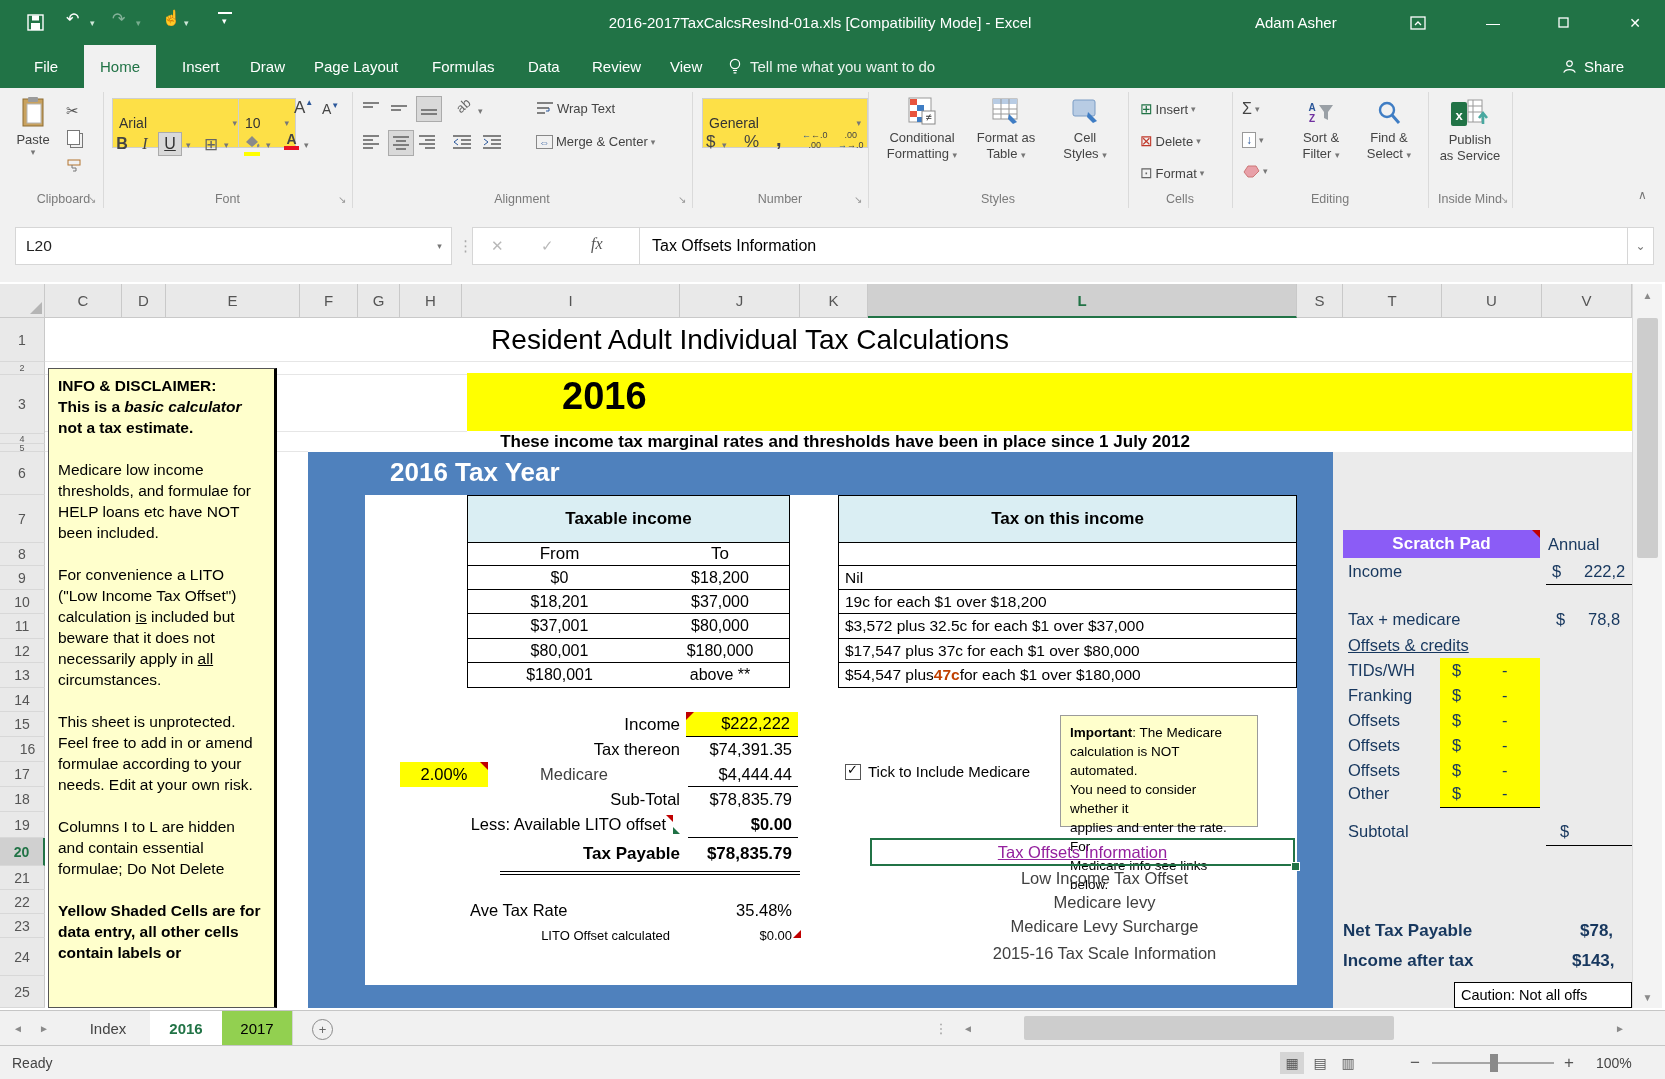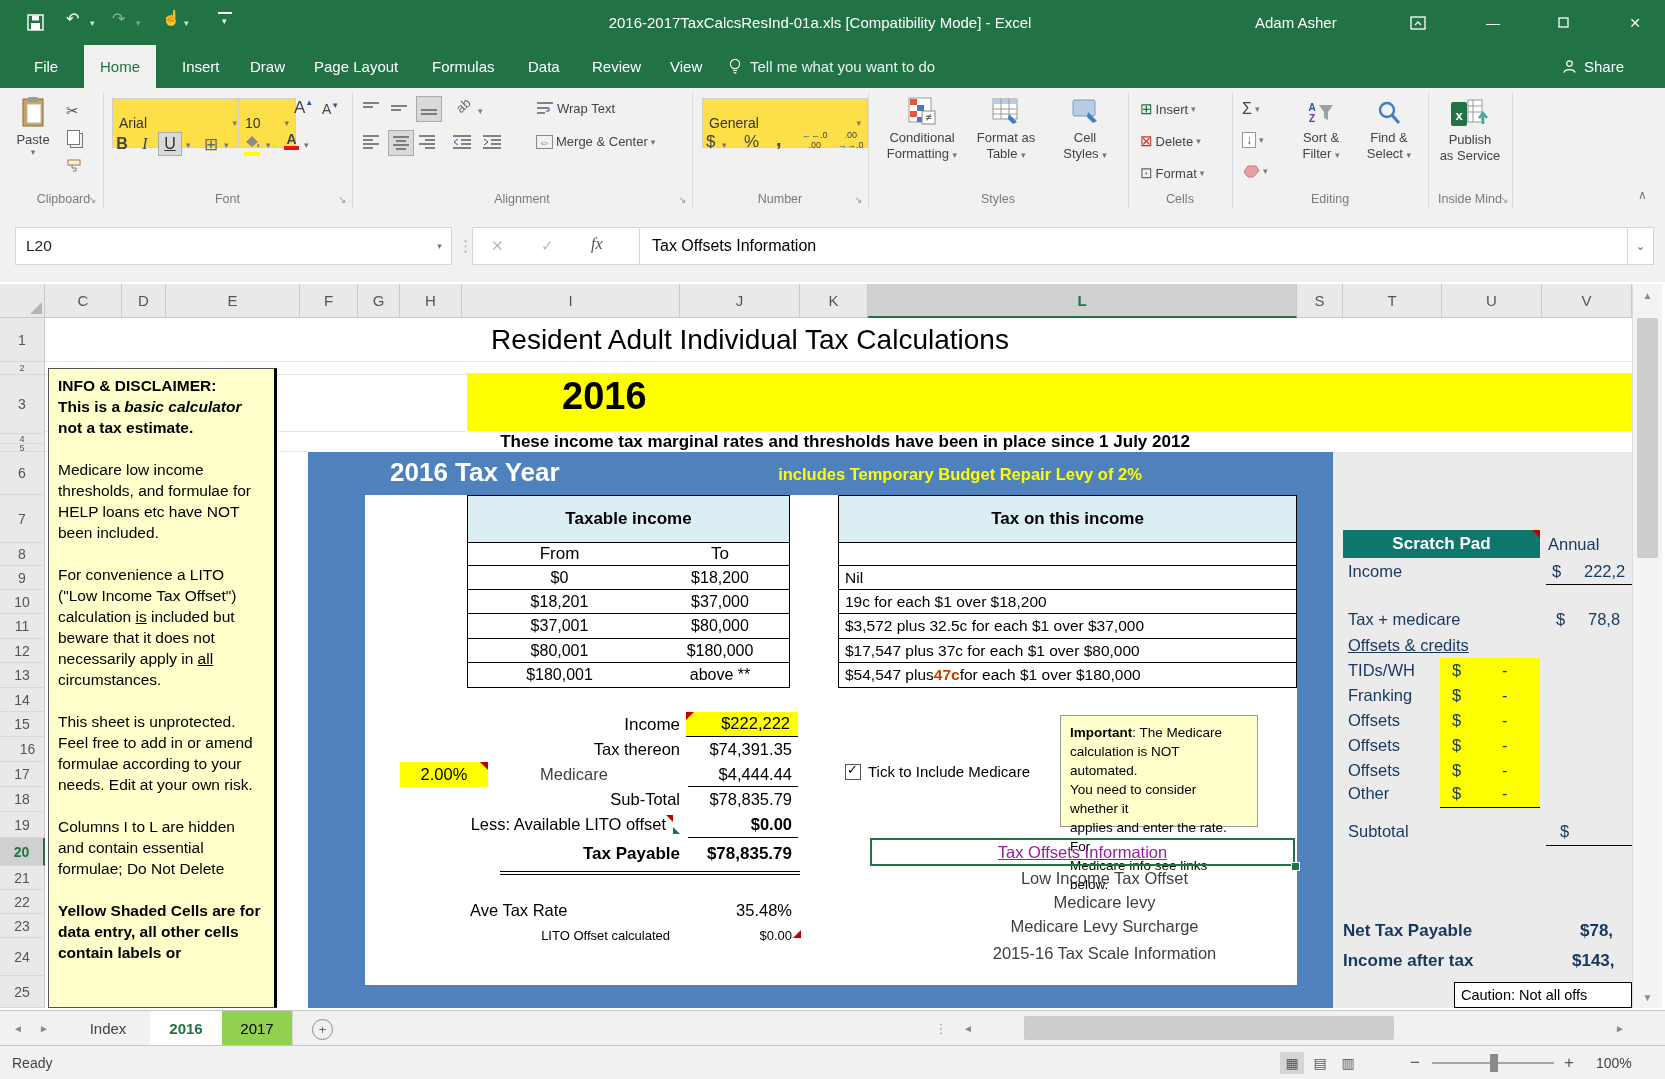--- a/index.html
+++ b/index.html
@@ -450,21 +450,20 @@
   <div class="ab ctr" style="left:200px;top:320px;width:1100px;height:40px;font-size:28px;">Resident Adult Individual Tax Calculations</div>
 
   <div class="ab" style="left:467px;top:373px;width:1165px;height:58px;background:#ffff00;">
     <span class="ab" style="left:95px;top:2px;font-size:38px;font-weight:bold;">2016</span>
   </div>
 
   <div class="ab ctr nw" style="left:300px;top:431px;width:1090px;height:21px;font-size:17px;font-weight:bold;">These income tax marginal rates and thresholds have been in place since 1 July 2012</div>
 
   <div class="ab" style="left:308px;top:452px;width:1025px;height:556px;background:#4f81bd;"></div>
   <div class="ab nw" style="left:390px;top:457px;font-size:26px;font-weight:bold;color:#fff;">2016 Tax Year</div>
-  <div class="ab ctr nw" style="left:700px;top:461px;width:520px;height:26px;font-size:16.5px;font-weight:bold;color:#ffff00;">includes Temporary Budget Repair Levy of 2%</div>
   <div class="ab" style="left:365px;top:495px;width:932px;height:490px;background:#fff;"></div>
 
   <div class="ab" style="left:48px;top:368px;width:229px;height:640px;background:#ffffcc;border:1px solid #555;border-right:3px solid #000;box-sizing:border-box;padding:6px 9px;font-size:15.5px;line-height:21px;overflow:hidden;">
     <div style="font-weight:bold;">INFO &amp; DISCLAIMER:</div>
     <div style="font-weight:bold;"><span>This is a </span><span style="font-style:italic;">basic calculator</span></div>
     <div style="font-weight:bold;">not a tax estimate.</div>
     <div style="height:21px;"></div>
     <div>Medicare low income thresholds, and formulae for HELP loans etc have NOT been included.</div>
     <div style="height:21px;"></div>
     <div><span>For convenience a LITO ("Low Income Tax Offset") calculation </span><span style="text-decoration:underline;">is</span><span> included but beware that it does not necessarily apply in </span><span style="text-decoration:underline;">all</span><span> circumstances.</span></div>
@@ -570,21 +569,21 @@
       <span class="lnk" style="font-size:16.5px;">Medicare levy</span>
     </div>
   <div class="ab ctr" style="left:870px;top:914px;width:425px;height:24px;">
       <span class="lnk" style="font-size:16.5px;">Medicare Levy Surcharge</span>
     </div>
   <div class="ab ctr" style="left:870px;top:940px;width:425px;height:26px;">
       <span class="lnk" style="font-size:16.5px;">2015-16 Tax Scale Information</span>
     </div>
 
   <div class="ab" style="left:1333px;top:452px;width:299px;height:556px;background:#ebebeb;"></div>
-  <div class="ab ctr" style="left:1343px;top:530px;width:197px;height:28px;background:#0f766e;color:#fff;font-weight:bold;font-size:17px;">
+  <div class="ab ctr" style="left:1343px;top:530px;width:197px;height:28px;background:#8b5cf6;color:#fff;font-weight:bold;font-size:17px;">
     <span>Scratch Pad</span>
     <span class="tri-tr ab" style="right:0;top:0;"></span>
   </div>
   <div class="ab navy vctr" style="left:1548px;top:530px;width:84px;height:28px;font-size:16.5px;">Annual</div>
 
   <div class="ab navy" style="left:1348px;top:562px;font-size:16.5px;">Income</div>
   <div class="ab navy" style="left:1552px;top:562px;font-size:16.5px;">$</div>
   <div class="ab navy nw" style="left:1584px;top:562px;width:48px;overflow:hidden;font-size:16.5px;">222,2</div>
   <div class="ab" style="left:1546px;top:584px;width:86px;height:1px;background:#000;"></div>
 

